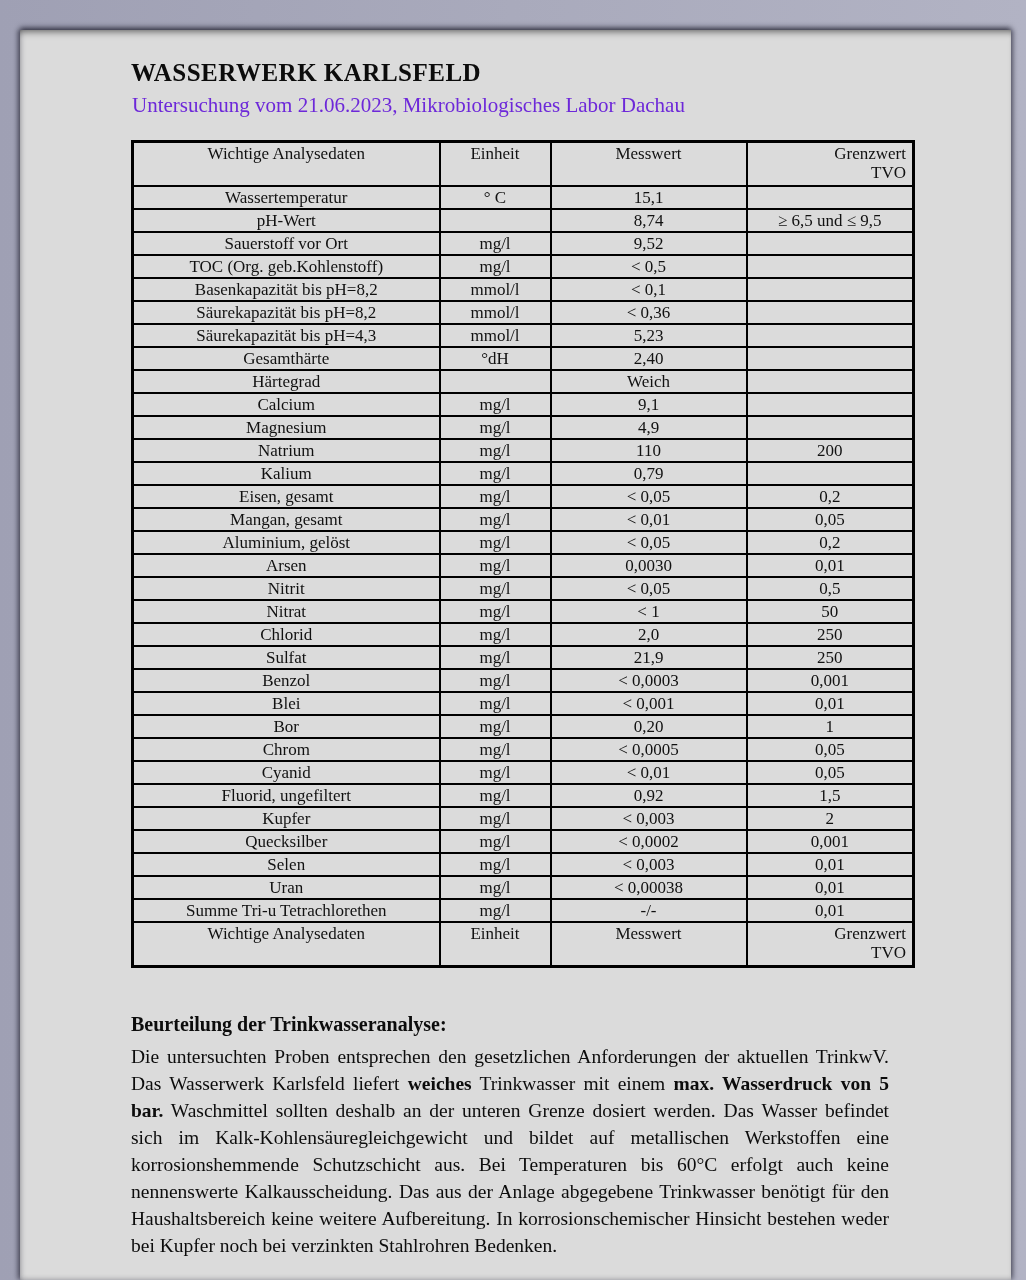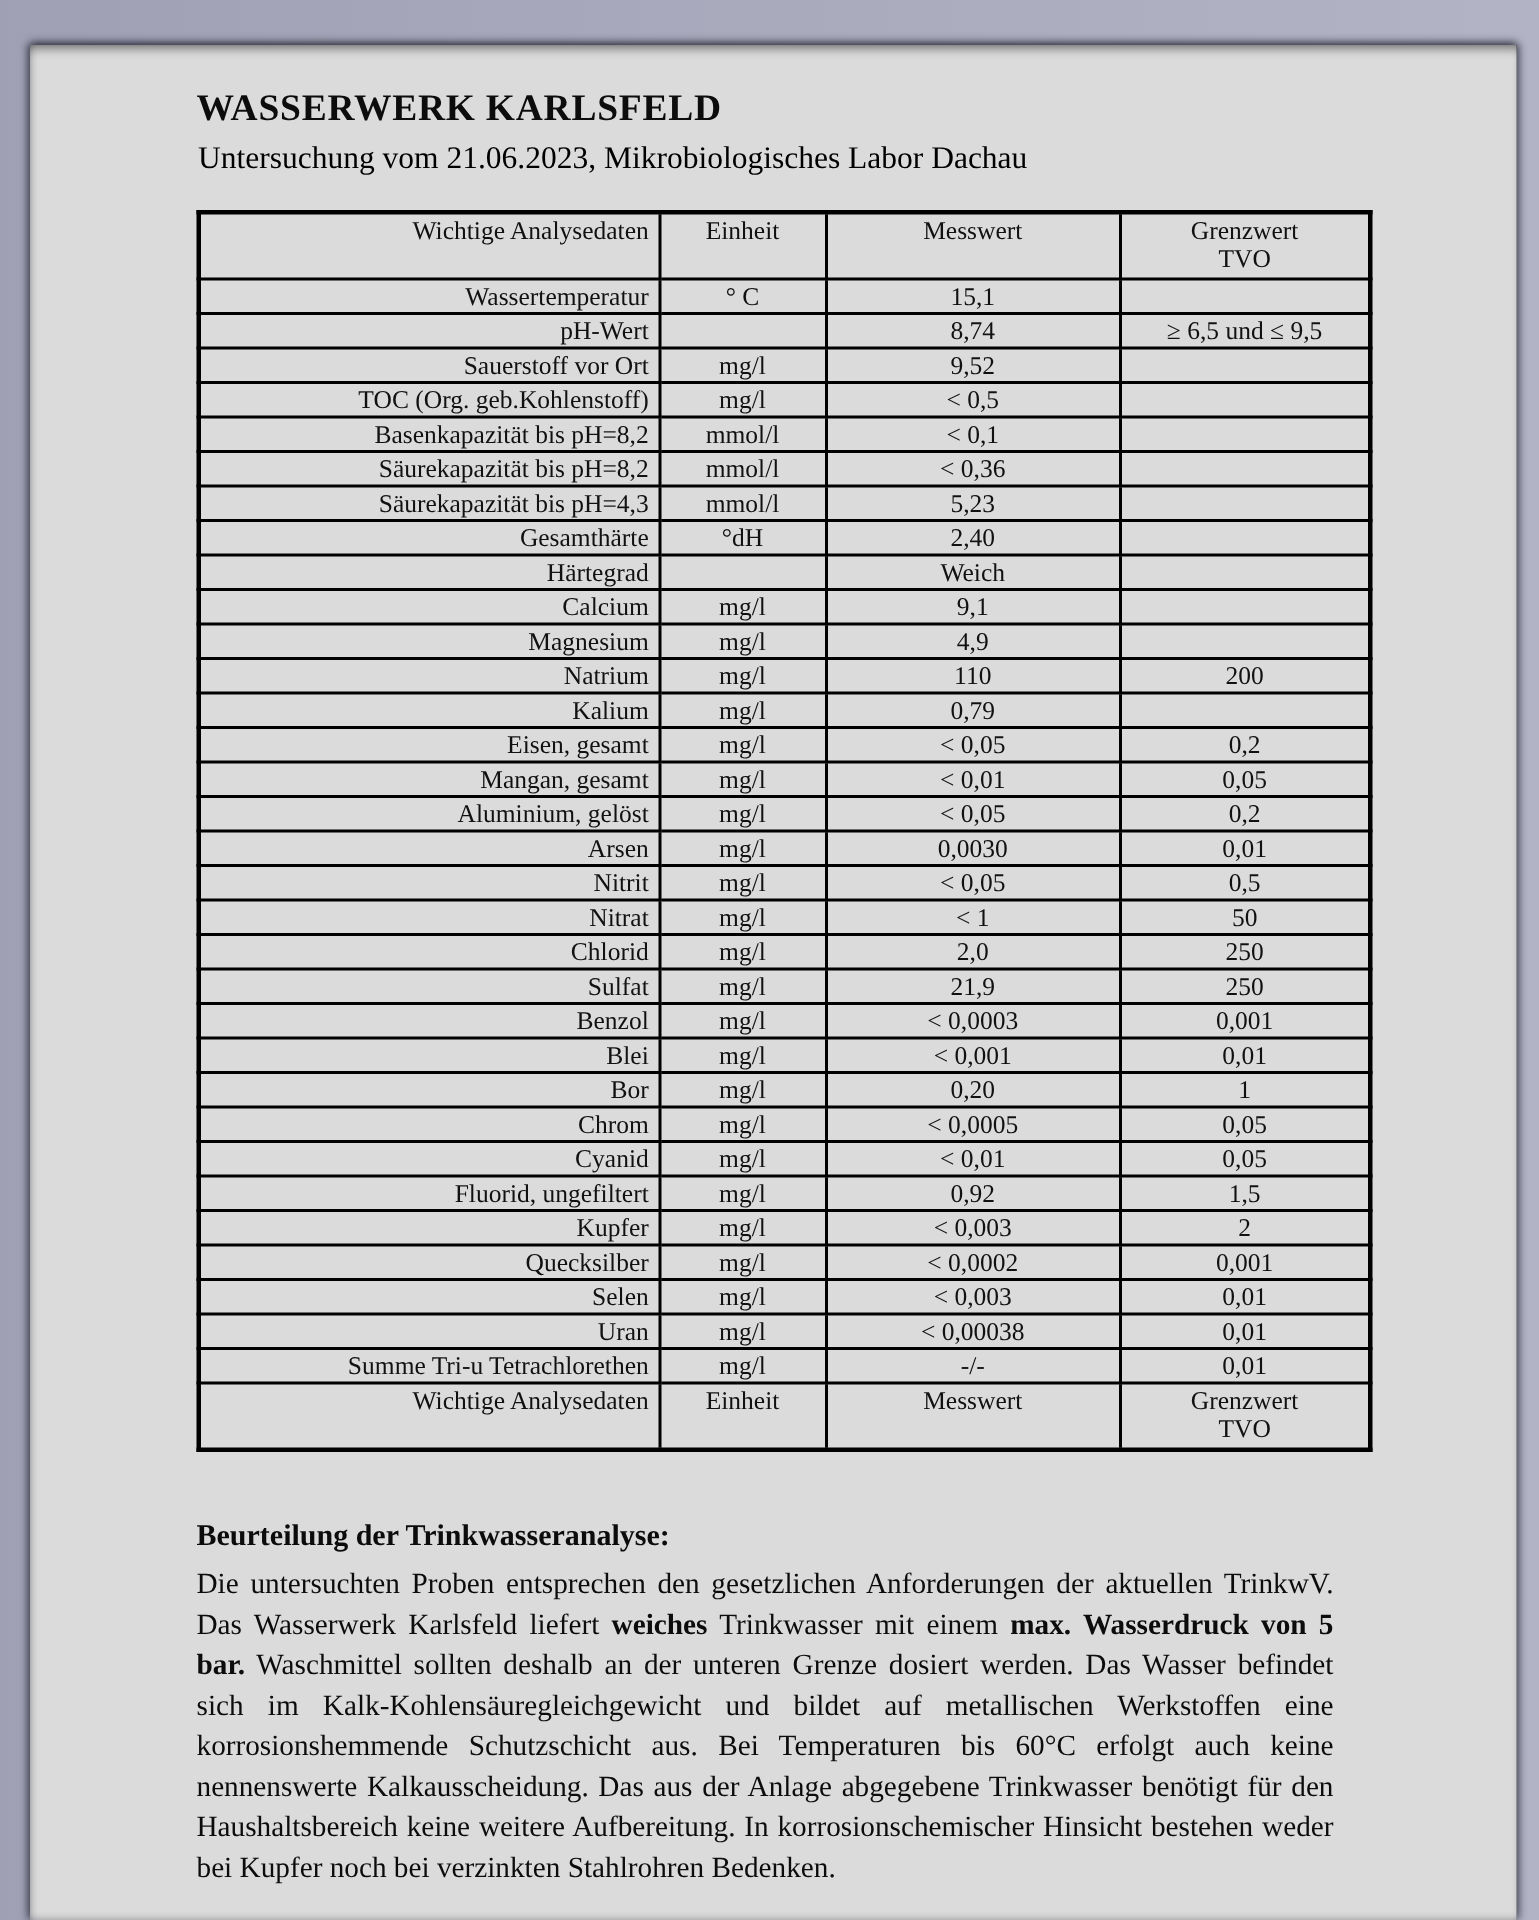--- a/index.html
+++ b/index.html
@@ -41,21 +41,21 @@
     font-size: 25px;
     font-weight: bold;
     letter-spacing: 0.5px;
     line-height: 34px;
     color: #0c0c0c;
   }
   .doc-subtitle {
     margin: 3px 0 0 1px;
     font-size: 21px;
     line-height: 25px;
-    color: #000000;
+    color: #6d28d9;
   }
   table.analysis {
     margin-top: 22px;
     border-collapse: collapse;
     table-layout: fixed;
     width: 782px;
     border: 3px solid #000;
   }
   table.analysis col.c1 { width: 307px; }
   table.analysis col.c2 { width: 111px; }
@@ -72,25 +72,26 @@
     overflow: hidden;
     white-space: nowrap;
   }
   table.analysis thead th,
   table.analysis tfoot td {
     vertical-align: top;
     height: 40px;
   }
   table.analysis th.c-param,
   table.analysis td.c-param {
-    text-align: right;
+    text-align: center;
     margin-left: 41px;
   }
   table.analysis .limit-head {
     white-space: pre-line;
+    text-align: right;
   }
   table.analysis tbody td {
     vertical-align: middle;
     height: 19px;
   }
   .assessment {
     margin-top: 44px;
   }
   .assessment-heading {
     margin: 0 0 7px 0;

